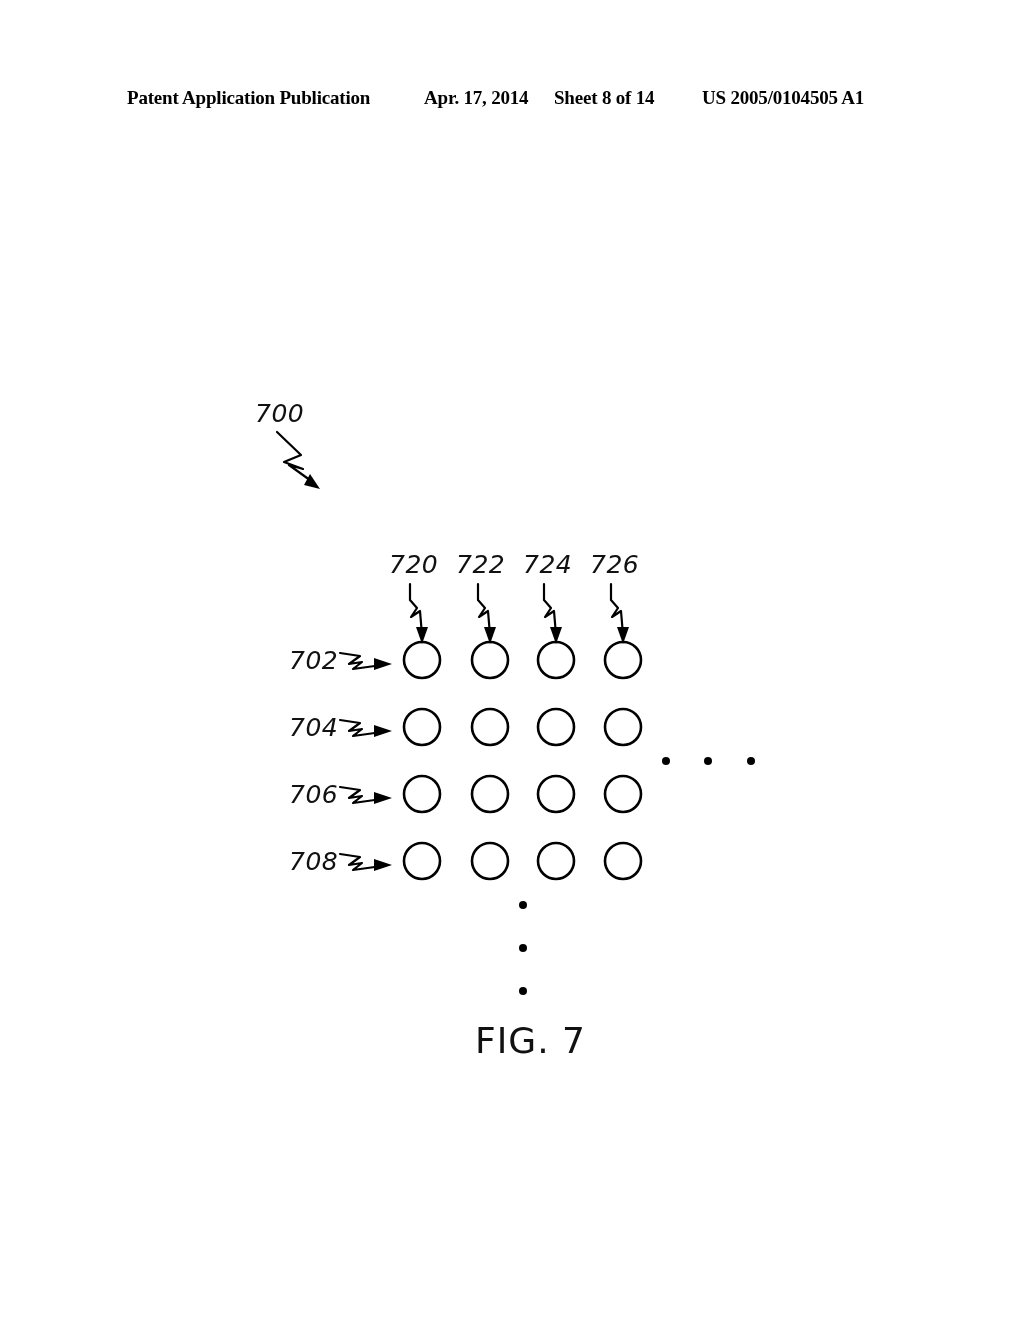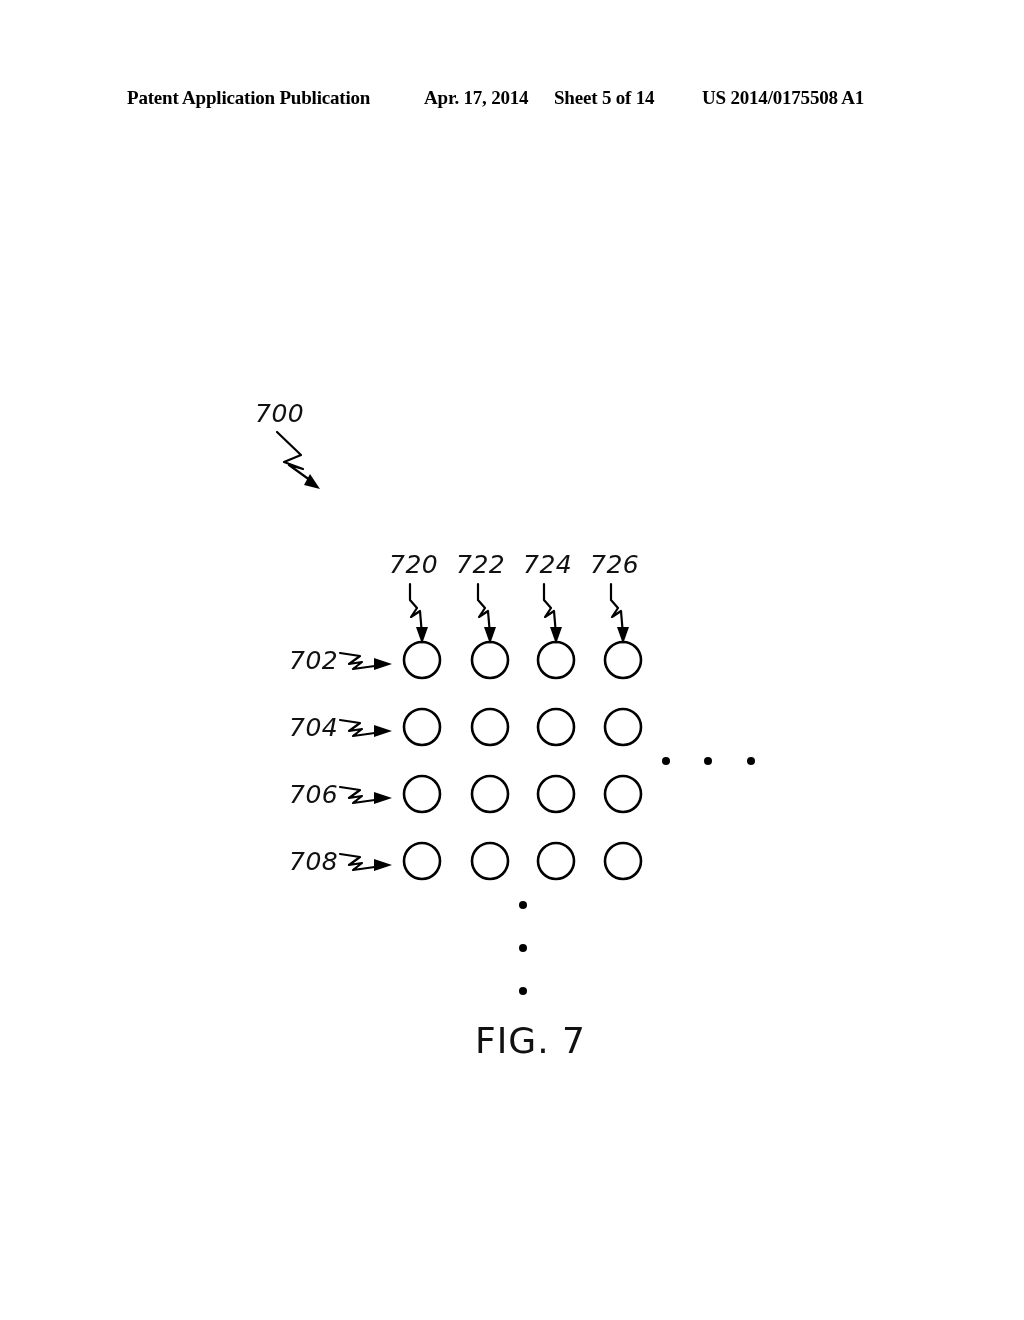--- a/index.html
+++ b/index.html
@@ -87,22 +87,22 @@
     fill: #000000;
     stroke: none;
   }
 </style>
 </head>
 <body>
 
 <div id="page-header">
   <span class="hdr-text" id="hdr-pub">Patent Application Publication</span>
   <span class="hdr-text" id="hdr-date">Apr. 17, 2014</span>
-  <span class="hdr-text" id="hdr-sheet">Sheet 5 of 14</span>
-  <span class="hdr-text" id="hdr-num">US 2014/0175508 A1</span>
+  <span class="hdr-text" id="hdr-sheet">Sheet 8 of 14</span>
+  <span class="hdr-text" id="hdr-num">US 2005/0104505 A1</span>
 </div>
 
 <div id="figure">
   <svg id="figure-svg" width="1024" height="1320" viewBox="0 0 1024 1320" xmlns="http://www.w3.org/2000/svg">
 
     <text class="ref-label" x="255" y="394">700</text>
     <g>
       <path class="lead-line" d="M 277 404 L 301 427 L 284 434 L 303 441 L 289 437 L 314 455"></path>
       <polygon class="arrow-head" points="310,446 320,461 304,457"></polygon>
     </g>

